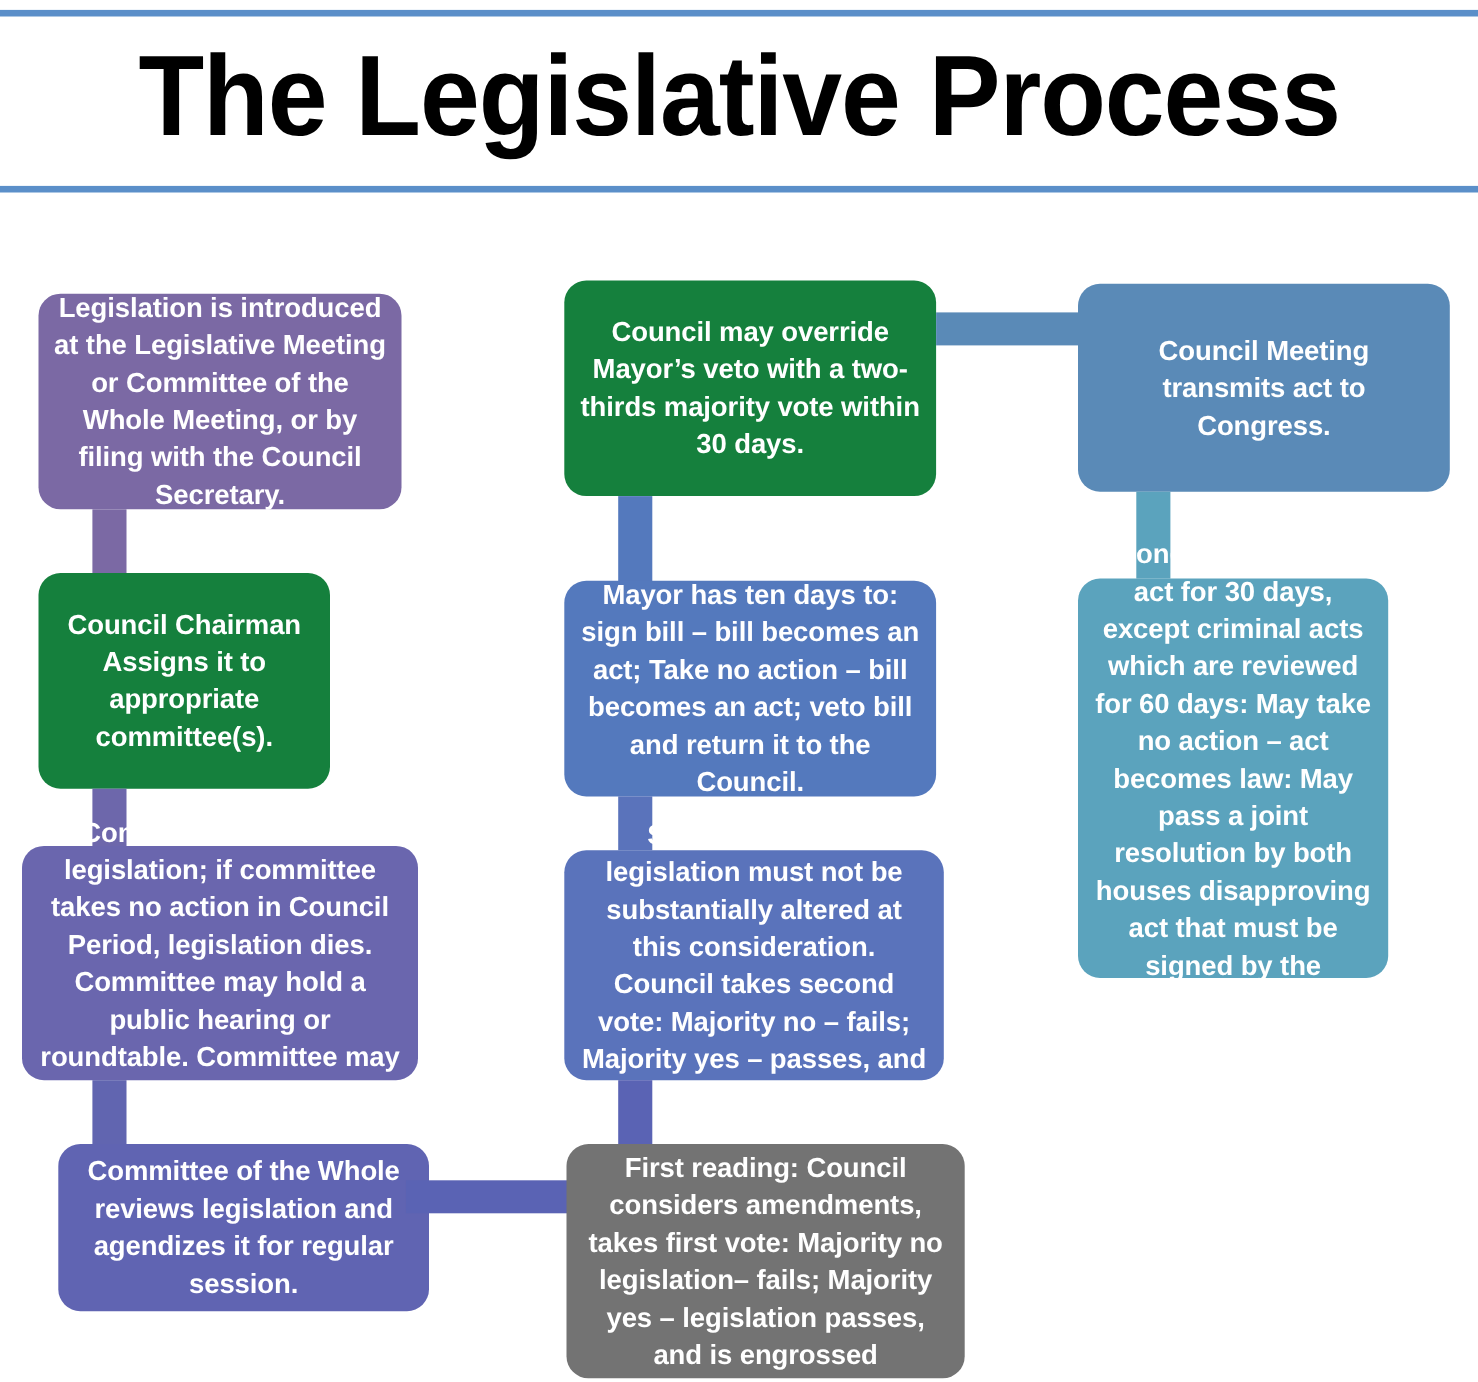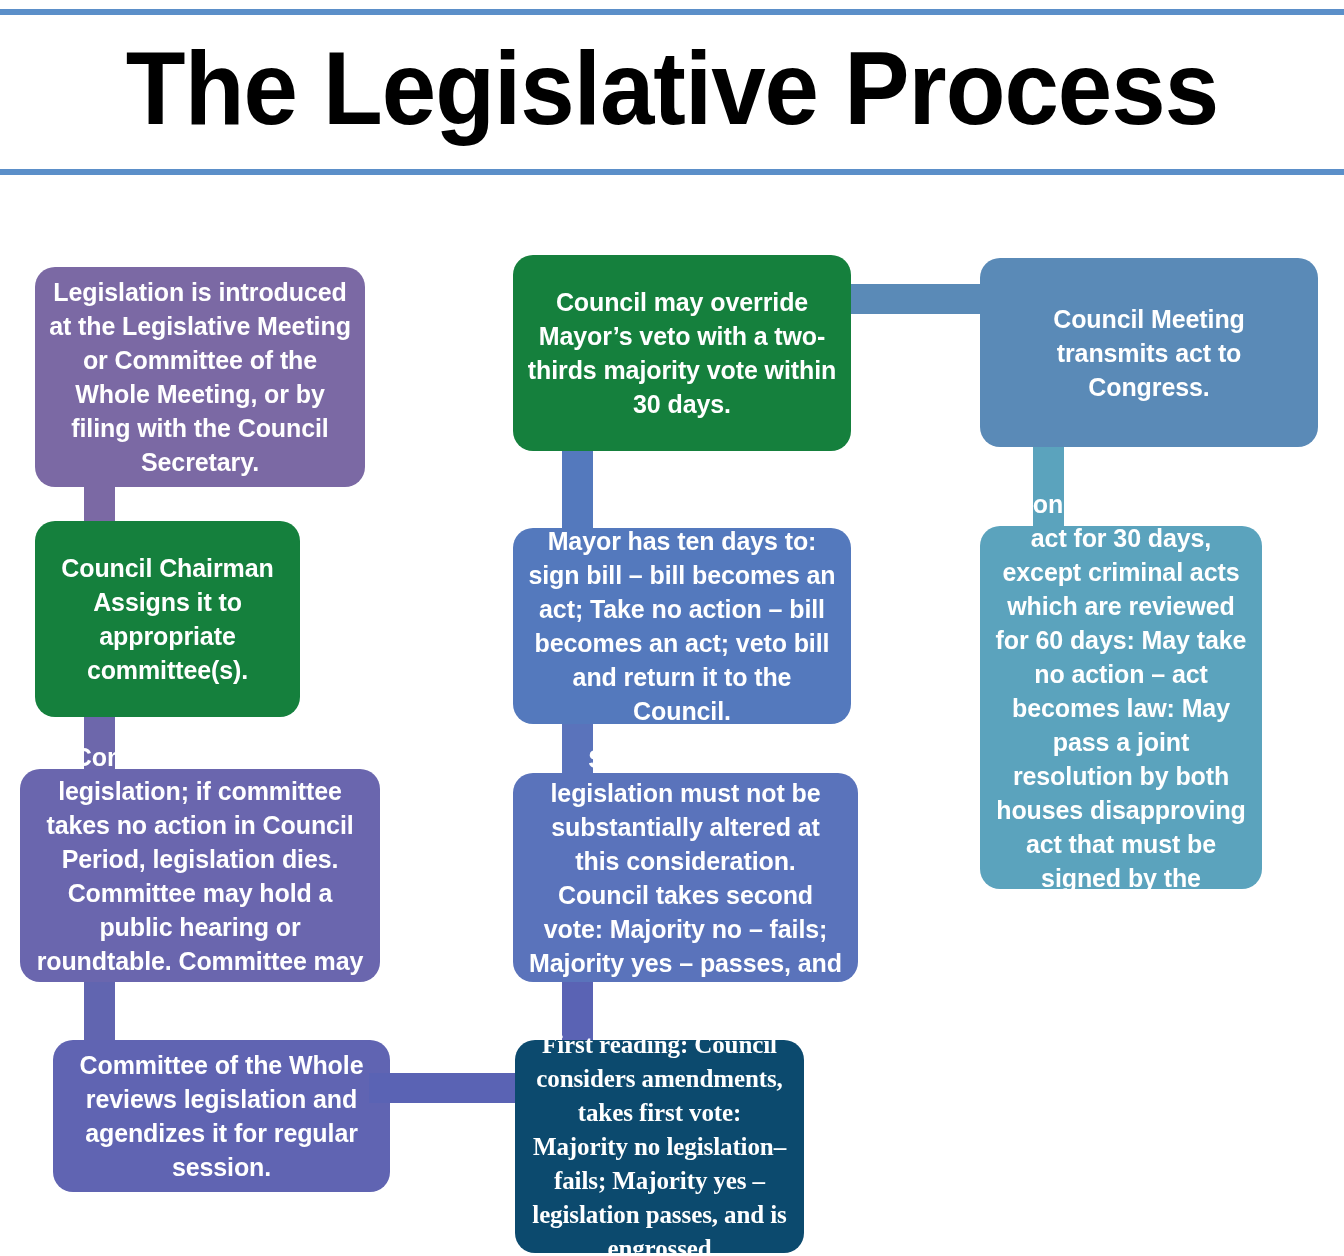--- a/index.html
+++ b/index.html
@@ -79,21 +79,21 @@
 </style>
 </head>
 <body>
 
 <div id="title-band">
   <div class="rule top"></div>
   <div id="page-title">The Legislative Process</div>
   <div class="rule bottom"></div>
 </div>
 
-<div class="node" style="left:35px; top:267px; width:330px; height:220px; background:#7b69a4;">
+<div class="node" style="left:35px; top:267px; width:330px; height:196px; background:#7b69a4;">
   <div class="node-text">Legislation is introduced at the Legislative Meeting or Committee of the Whole Meeting, or by filing with the Council Secretary.</div>
 </div>
 
 <div class="connector" style="left:84px; top:463px; width:31px; height:58px; background:#7b69a4;"></div>
 
 <div class="node" style="left:35px; top:521px; width:265px; height:196px; background:#15803d;">
   <div class="node-text">Council Chairman Assigns it to appropriate committee(s).</div>
 </div>
 
 <div class="connector" style="left:84px; top:717px; width:31px; height:56px; background:#6d67ab;"></div>
@@ -121,21 +121,21 @@
 </div>
 
 <div class="connector" style="left:562px; top:724px; width:31px; height:49px; background:#5a73bb;"></div>
 
 <div class="node" style="left:513px; top:773px; width:345px; height:209px; background:#5a73bb;">
   <div class="node-text">Second reading: legislation must not be substantially altered at this consideration. Council takes second vote: Majority no – fails; Majority yes – passes, and is enrolled.</div>
 </div>
 
 <div class="connector" style="left:562px; top:982px; width:31px; height:58px; background:#5a63b4;"></div>
 
-<div class="node" style="left:515px; top:1040px; width:289px; height:213px; background:#0c4a6e;font-family:Liberation Serif, serif;">
+<div class="node" style="left:515px; top:1040px; width:362px; height:213px; background:#737373;">
   <div class="node-text">First reading: Council considers amendments, takes first vote: Majority no legislation– fails; Majority yes – legislation passes, and is engrossed</div>
 </div>
 
 <div class="connector" style="left:851px; top:284px; width:131px; height:30px; background:#5a8ab7;"></div>
 
 <div class="node" style="left:980px; top:258px; width:338px; height:189px; background:#5a8ab7;">
   <div class="node-text">Council Meeting transmits act to Congress.</div>
 </div>
 
 <div class="connector" style="left:1033px; top:447px; width:31px; height:79px; background:#5ba3bd;"></div>

